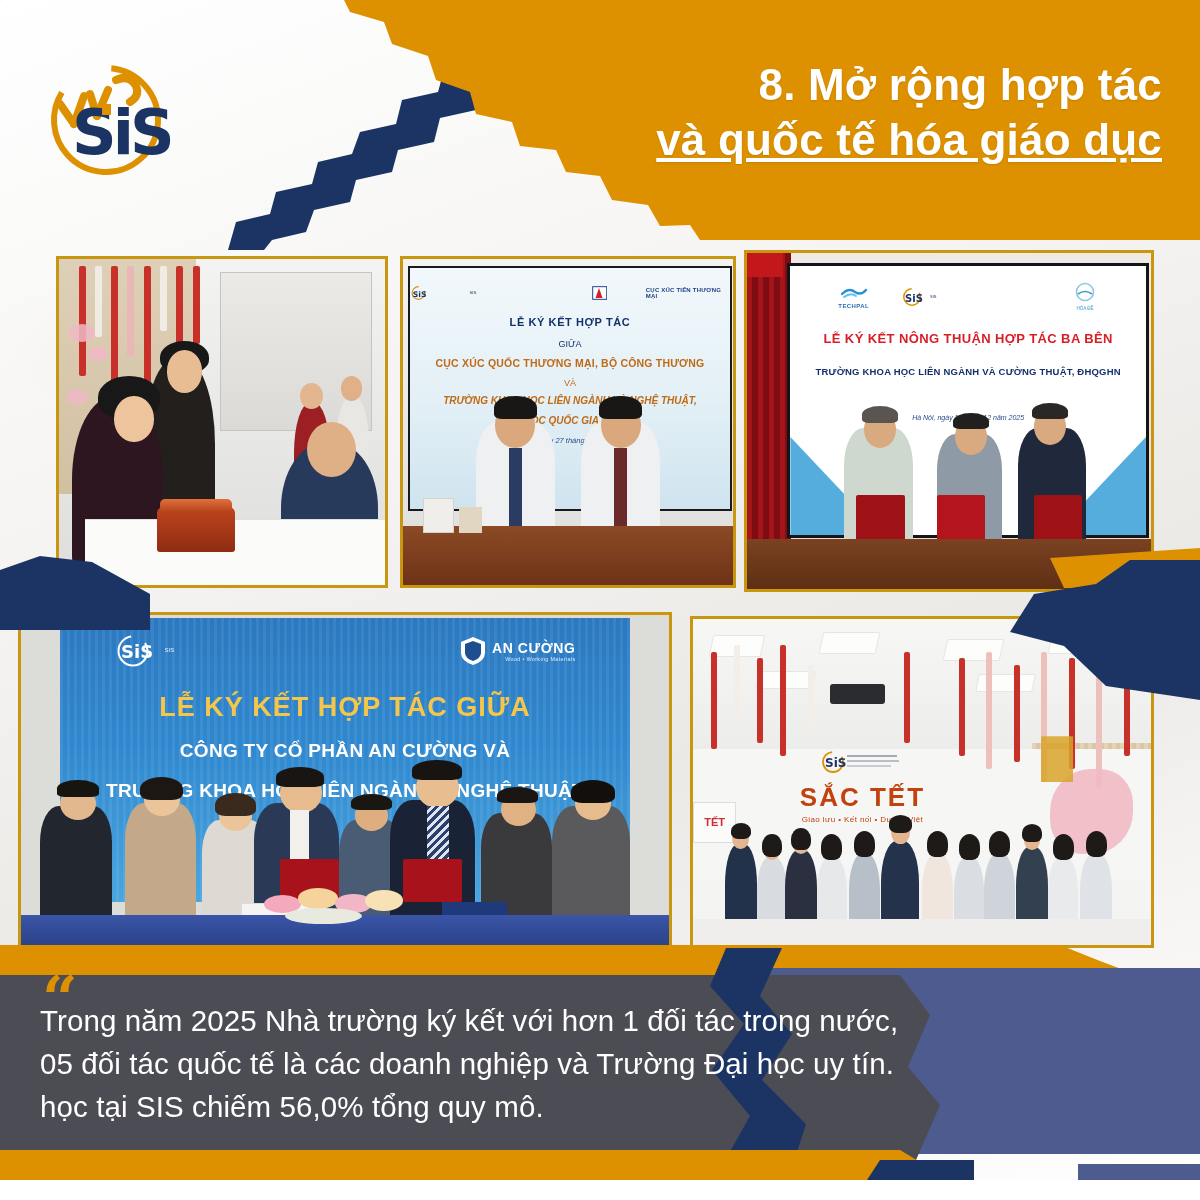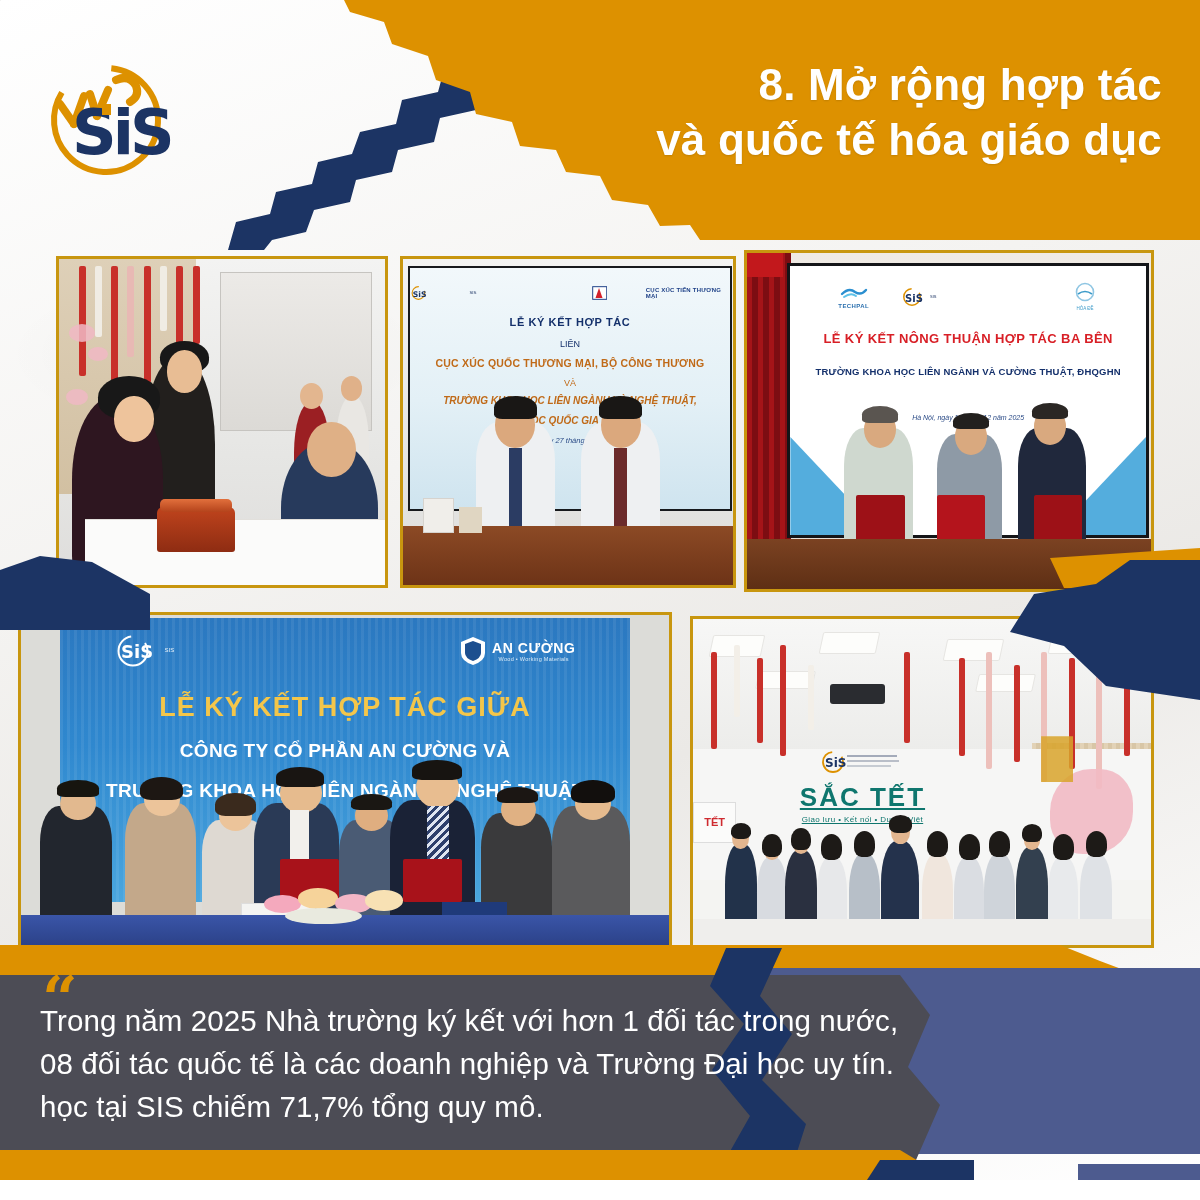--- a/index.html
+++ b/index.html
@@ -55,21 +55,21 @@
     );
     background:#1c3464;
   }
   .header-title{
     position:absolute;right:38px;top:58px;width:700px;
     text-align:right;color:#ffffff;
     font-size:44px;line-height:1.24;font-weight:700;
     letter-spacing:.2px;
     text-shadow:0 1px 2px rgba(0,0,0,.12);
   }
-  .header-title .l2{display:block;}
+  .header-title .l2{display:block;text-decoration:underline;}
 
   
   .logo{position:absolute;left:34px;top:50px;width:140px;height:132px;}
 
   
   .photo{position:absolute;overflow:hidden;background:#cfd6dd;}
   .photo.gold{border:3px solid #c8960f;}
   .photo .inner{position:absolute;inset:0;overflow:hidden;}
 
   
@@ -129,21 +129,21 @@
   .p4 .t-b{top:57%;font-size:19px;color:#ffffff;letter-spacing:.3px;}
   .p4 .tablecloth{position:absolute;left:0;bottom:0;width:100%;height:9%;background:linear-gradient(180deg,#3a55a8,#2c4289);}
   .p4 .flowers{position:absolute;left:36%;bottom:4%;width:26%;height:14%;}
   .p4 .flw{position:absolute;border-radius:50%;}
 
   
   .p5 .ceiling{position:absolute;left:0;top:0;width:100%;height:42%;background:linear-gradient(180deg,#f7f7f6,#ececea);}
   .p5 .lamp{position:absolute;background:#fdfdfb;border:1px solid #e6e5e2;border-radius:2px;transform:skewX(-12deg);}
   .p5 .wall2{position:absolute;left:0;top:40%;width:100%;height:40%;background:#f6f6f5;}
   .p5 .woodwall{position:absolute;right:0;top:38%;width:26%;height:42%;background:repeating-linear-gradient(90deg,#e2d2b6 0 4px,#d8c6a6 4px 8px);}
-  .p5 .sactet{position:absolute;left:17%;top:50%;width:40%;text-align:center;color:#0f766e;font-weight:700;font-size:26px;letter-spacing:2px;text-decoration:underline;}
+  .p5 .sactet{position:absolute;left:17%;top:50%;width:40%;text-align:center;color:#c2410c;font-weight:700;font-size:26px;letter-spacing:2px;}
   .p5 .sactet .sub{display:block;font-size:8px;letter-spacing:.4px;margin-top:2px;font-weight:400;}
   .p5 .logo5{position:absolute;left:28%;top:40%;width:18%;height:8%;}
   .p5 .tetbox{position:absolute;left:0;top:56%;width:9%;height:12%;background:#fbfbfa;border:1px solid #ddd;display:flex;align-items:center;justify-content:center;color:#cf2b30;font-weight:700;font-size:11px;}
   .p5 .hang{position:absolute;width:6px;border-radius:2px;background:#c8302a;}
   .p5 .hang.pale{background:#edc0bb;}
   .p5 .hang.tag{background:#f3efe8;}
   .p5 .person{position:absolute;bottom:0;border-radius:40% 40% 0 0;}
   .p5 .phead{position:absolute;border-radius:50%;background:#e3b68f;}
   .p5 .phair{position:absolute;border-radius:50% 50% 36% 36%;background:#1d1a17;}
   .p5 .floor{position:absolute;left:0;bottom:0;width:100%;height:8%;background:#efeeec;}
@@ -280,21 +280,21 @@
               <text x="4" y="16" font-family="DejaVu Sans, sans-serif" font-size="11" font-weight="700" fill="#1c3464">SiS</text>
             </svg>
             <div style="font-size:4.4px;color:#1c3464;line-height:1.5;text-align:left;width:120px;">SIS</div>
             <svg width="22" height="22" viewBox="0 0 22 22" aria-hidden="true">
               <rect x="1" y="2" width="20" height="18" fill="#ffffff" stroke="#1c3f86" stroke-width="1.4"></rect>
               <path d="M5 18 L10 4 L15 18 Z" fill="#d4202a"></path>
             </svg>
             <div style="font-size:6px;color:#1c3f86;font-weight:700;width:120px;text-align:left;letter-spacing:.2px;">CỤC XÚC TIẾN THƯƠNG MẠI</div>
           </div>
           <div class="bn-text t-main bn-title">LỄ KÝ KẾT HỢP TÁC</div>
-          <div class="bn-text t-giua">LIÊN</div>
+          <div class="bn-text t-giua">GIỮA</div>
           <div class="bn-text t-a bn-sub">CỤC XÚC QUỐC THƯƠNG MẠI, BỘ CÔNG THƯƠNG</div>
           <div class="bn-text t-va">VÀ</div>
           <div class="bn-text t-b bn-sub">TRƯỜNG KHOA HỌC LIÊN NGÀNH VÀ NGHỆ THUẬT,</div>
           <div class="bn-text t-c bn-sub">ĐẠI HỌC QUỐC GIA HÀ NỘI</div>
           <div class="bn-text t-date">Hà Nội, ngày 27 tháng 11 năm 2025</div>
         </div>
       </div>
 
       <div style="position:absolute;left:22%;top:50%;width:24%;height:42%;background:#eef0f2;border-radius:28% 28% 0 0;"></div>
       <div style="position:absolute;left:28%;top:44%;width:12%;height:14%;border-radius:50%;background:#dba87d;"></div>
@@ -378,21 +378,21 @@
                 <circle cx="19" cy="17" r="14.5" fill="none" stroke="#ffffff" stroke-width="2" stroke-dasharray="66 16"></circle>
                 <text x="7" y="24" font-family="DejaVu Sans, sans-serif" font-size="18" font-weight="700" fill="#ffffff">SiS</text>
               </svg>
               <div style="font-size:6px;color:#eaf4fb;line-height:1.6;text-align:left;width:170px;">SIS</div>
             </div>
             <div style="display:flex;align-items:center;gap:6px;">
               <svg width="26" height="30" viewBox="0 0 26 30" aria-hidden="true">
                 <path d="M13 1 L25 6 V17 q0 8 -12 12 Q1 25 1 17 V6 Z" fill="#ffffff"></path>
                 <path d="M13 5 L21 8 V17 q0 5 -8 8 Q5 22 5 17 V8 Z" fill="#1d4f8f"></path>
               </svg>
-              <div style="text-align:center;">
+              <div style="text-align:right;">
                 <div style="font-size:14px;color:#ffffff;font-weight:700;letter-spacing:.6px;">AN CƯỜNG</div>
                 <div style="font-size:5.5px;color:#d8eaf7;letter-spacing:.3px;">Wood • Working Materials</div>
               </div>
             </div>
           </div>
           <div class="bn-text t-main bn-title">LỄ KÝ KẾT HỢP TÁC GIỮA</div>
           <div class="bn-text t-a bn-sub">CÔNG TY CỔ PHẦN AN CƯỜNG VÀ</div>
           <div class="bn-text t-b bn-sub">TRƯỜNG KHOA HỌC LIÊN NGÀNH &amp; NGHỆ THUẬT</div>
         </div>
       </div>
@@ -550,21 +550,21 @@
   <div class="navy-right-mid"></div>
 
   <div class="quote-orange"></div>
   <div class="quote-blue"></div>
   <div class="quote-gray"></div>
   <div class="quote-navy-div"></div>
 
   <div class="quote-mark">“</div>
   <div class="quote-text">
     <span class="ln">Trong năm 2025 Nhà trường ký kết với hơn 1 đối tác trong nước,</span>
-    <span class="ln">08 đối tác quốc tế là các doanh nghiệp và Trường Đại học uy tín.</span>
-    <span class="ln">học tại SIS chiếm 71,7% tổng quy mô.</span>
+    <span class="ln">05 đối tác quốc tế là các doanh nghiệp và Trường Đại học uy tín.</span>
+    <span class="ln">học tại SIS chiếm 56,0% tổng quy mô.</span>
   </div>
 
   <div class="bottom-orange-bar"></div>
   <div class="bottom-navy-tab"></div>
   <div class="bottom-blue-tab"></div>
 
 </div>
 
 </body></html>

